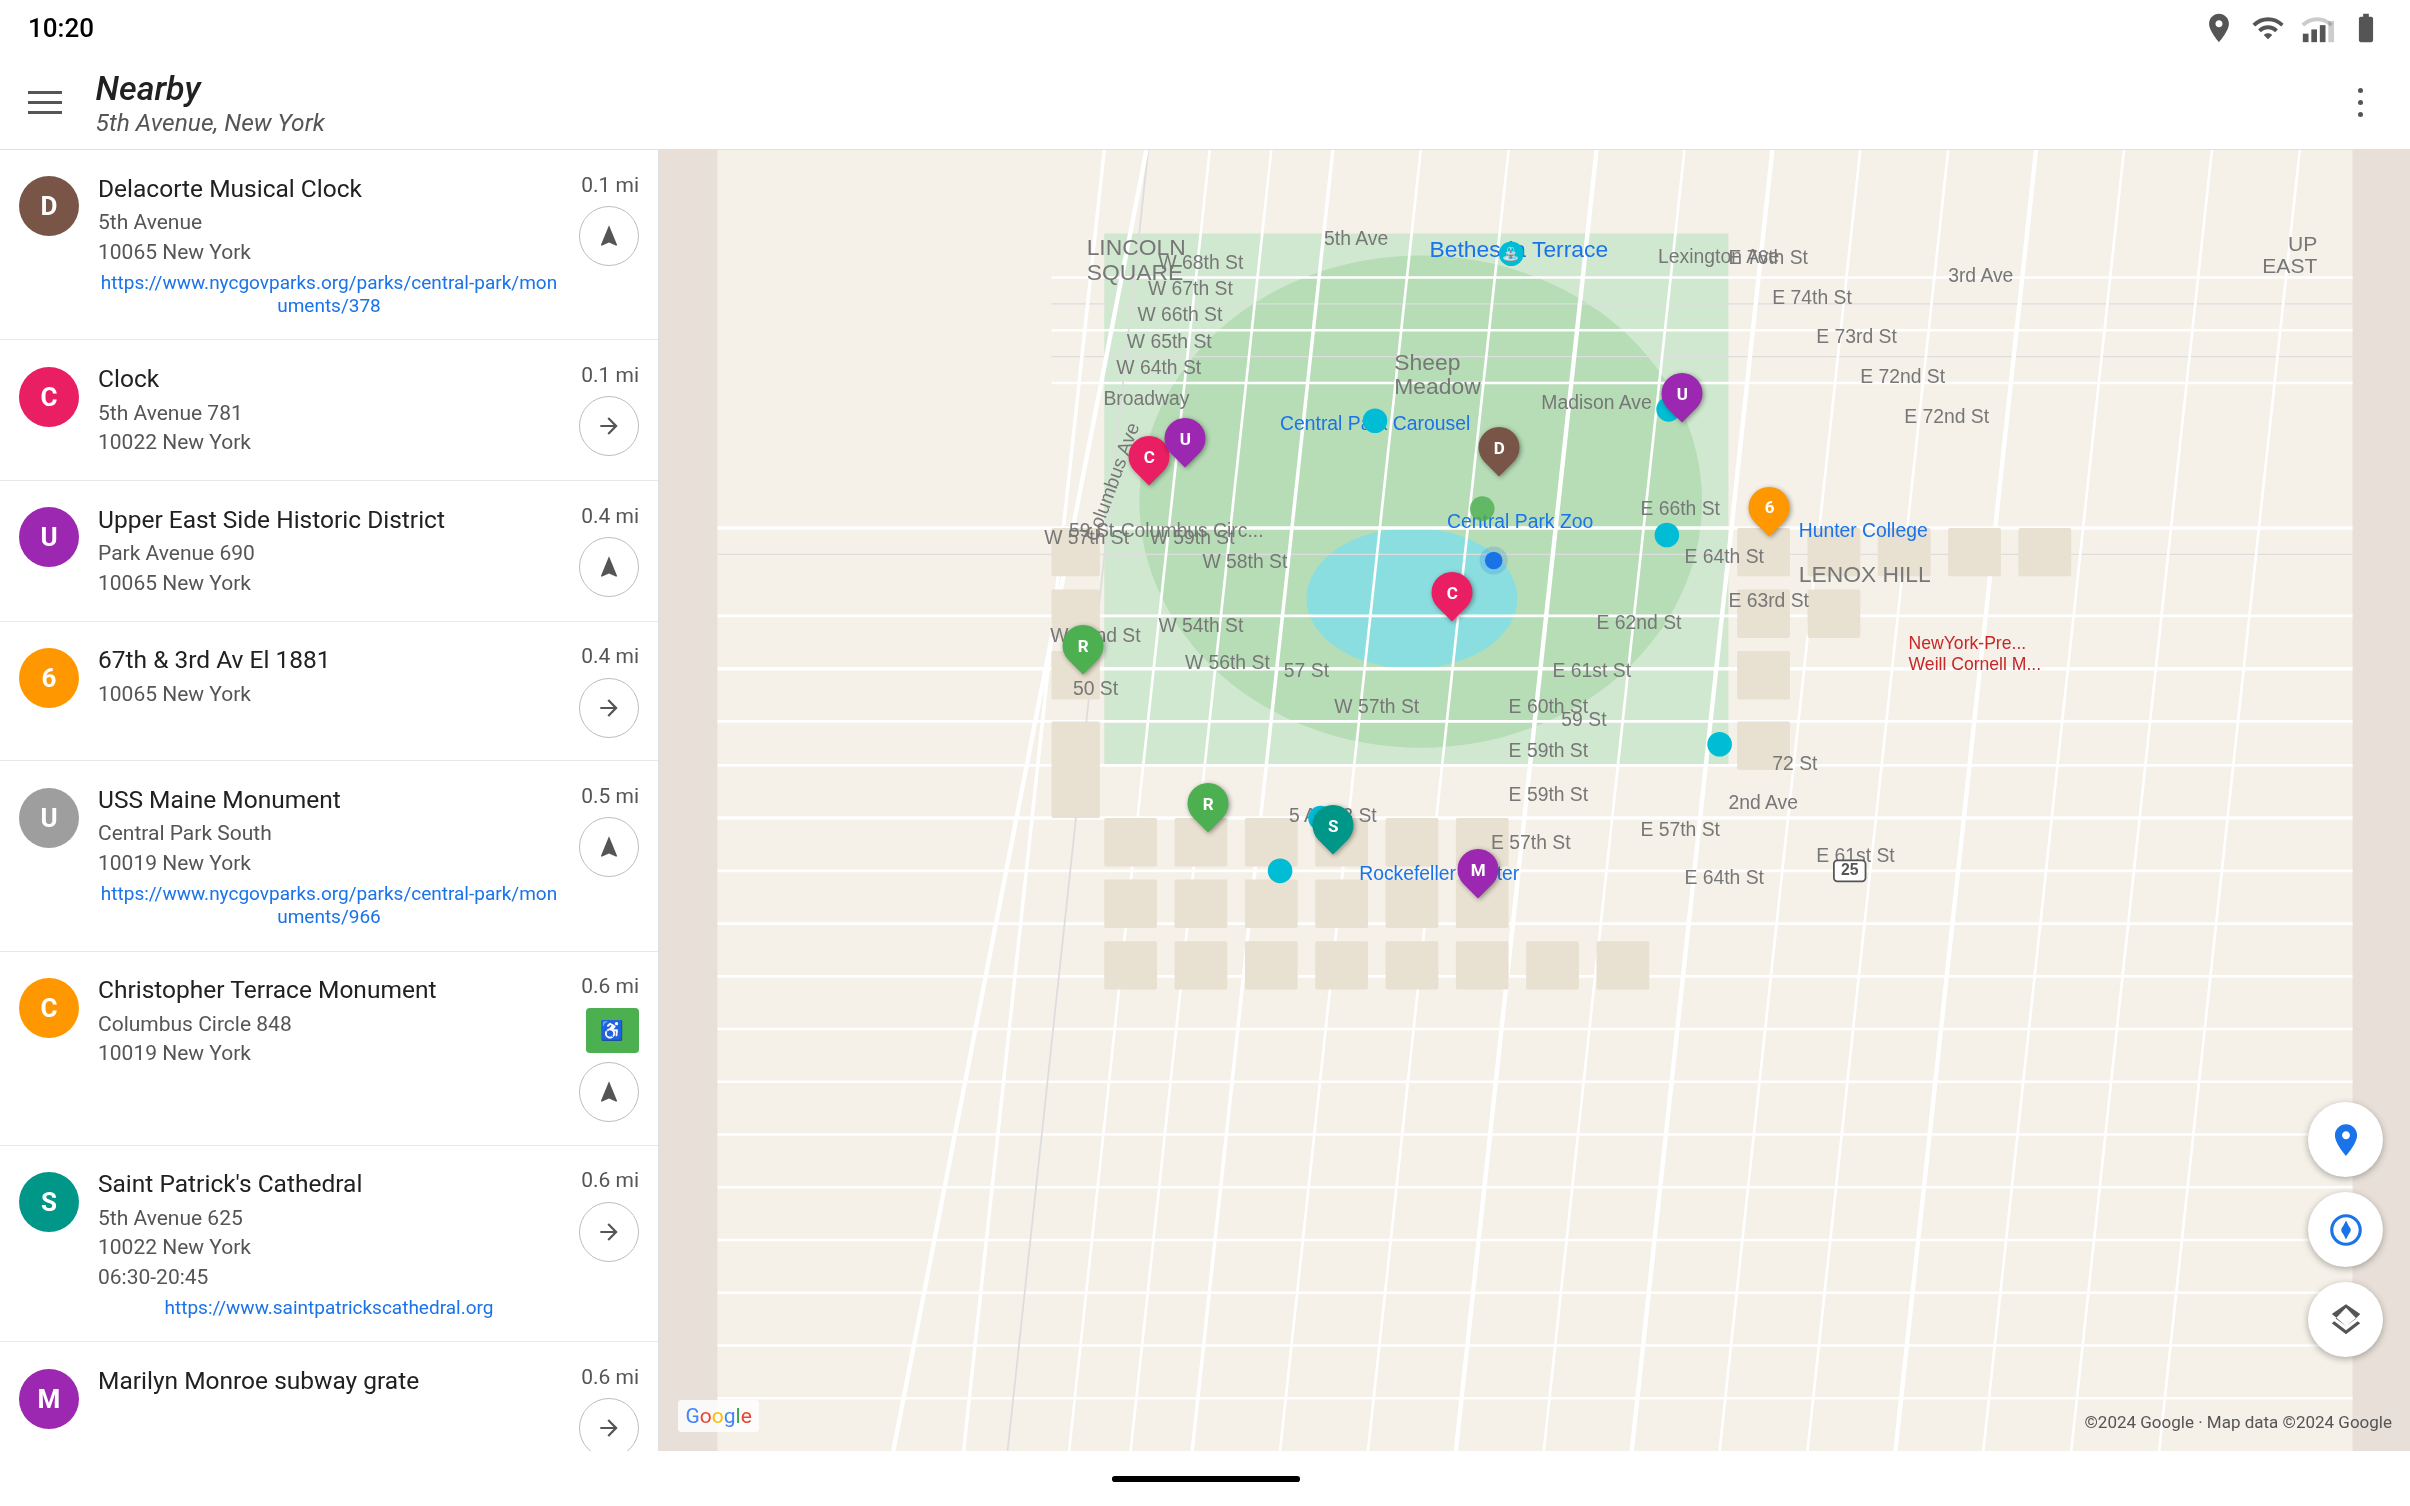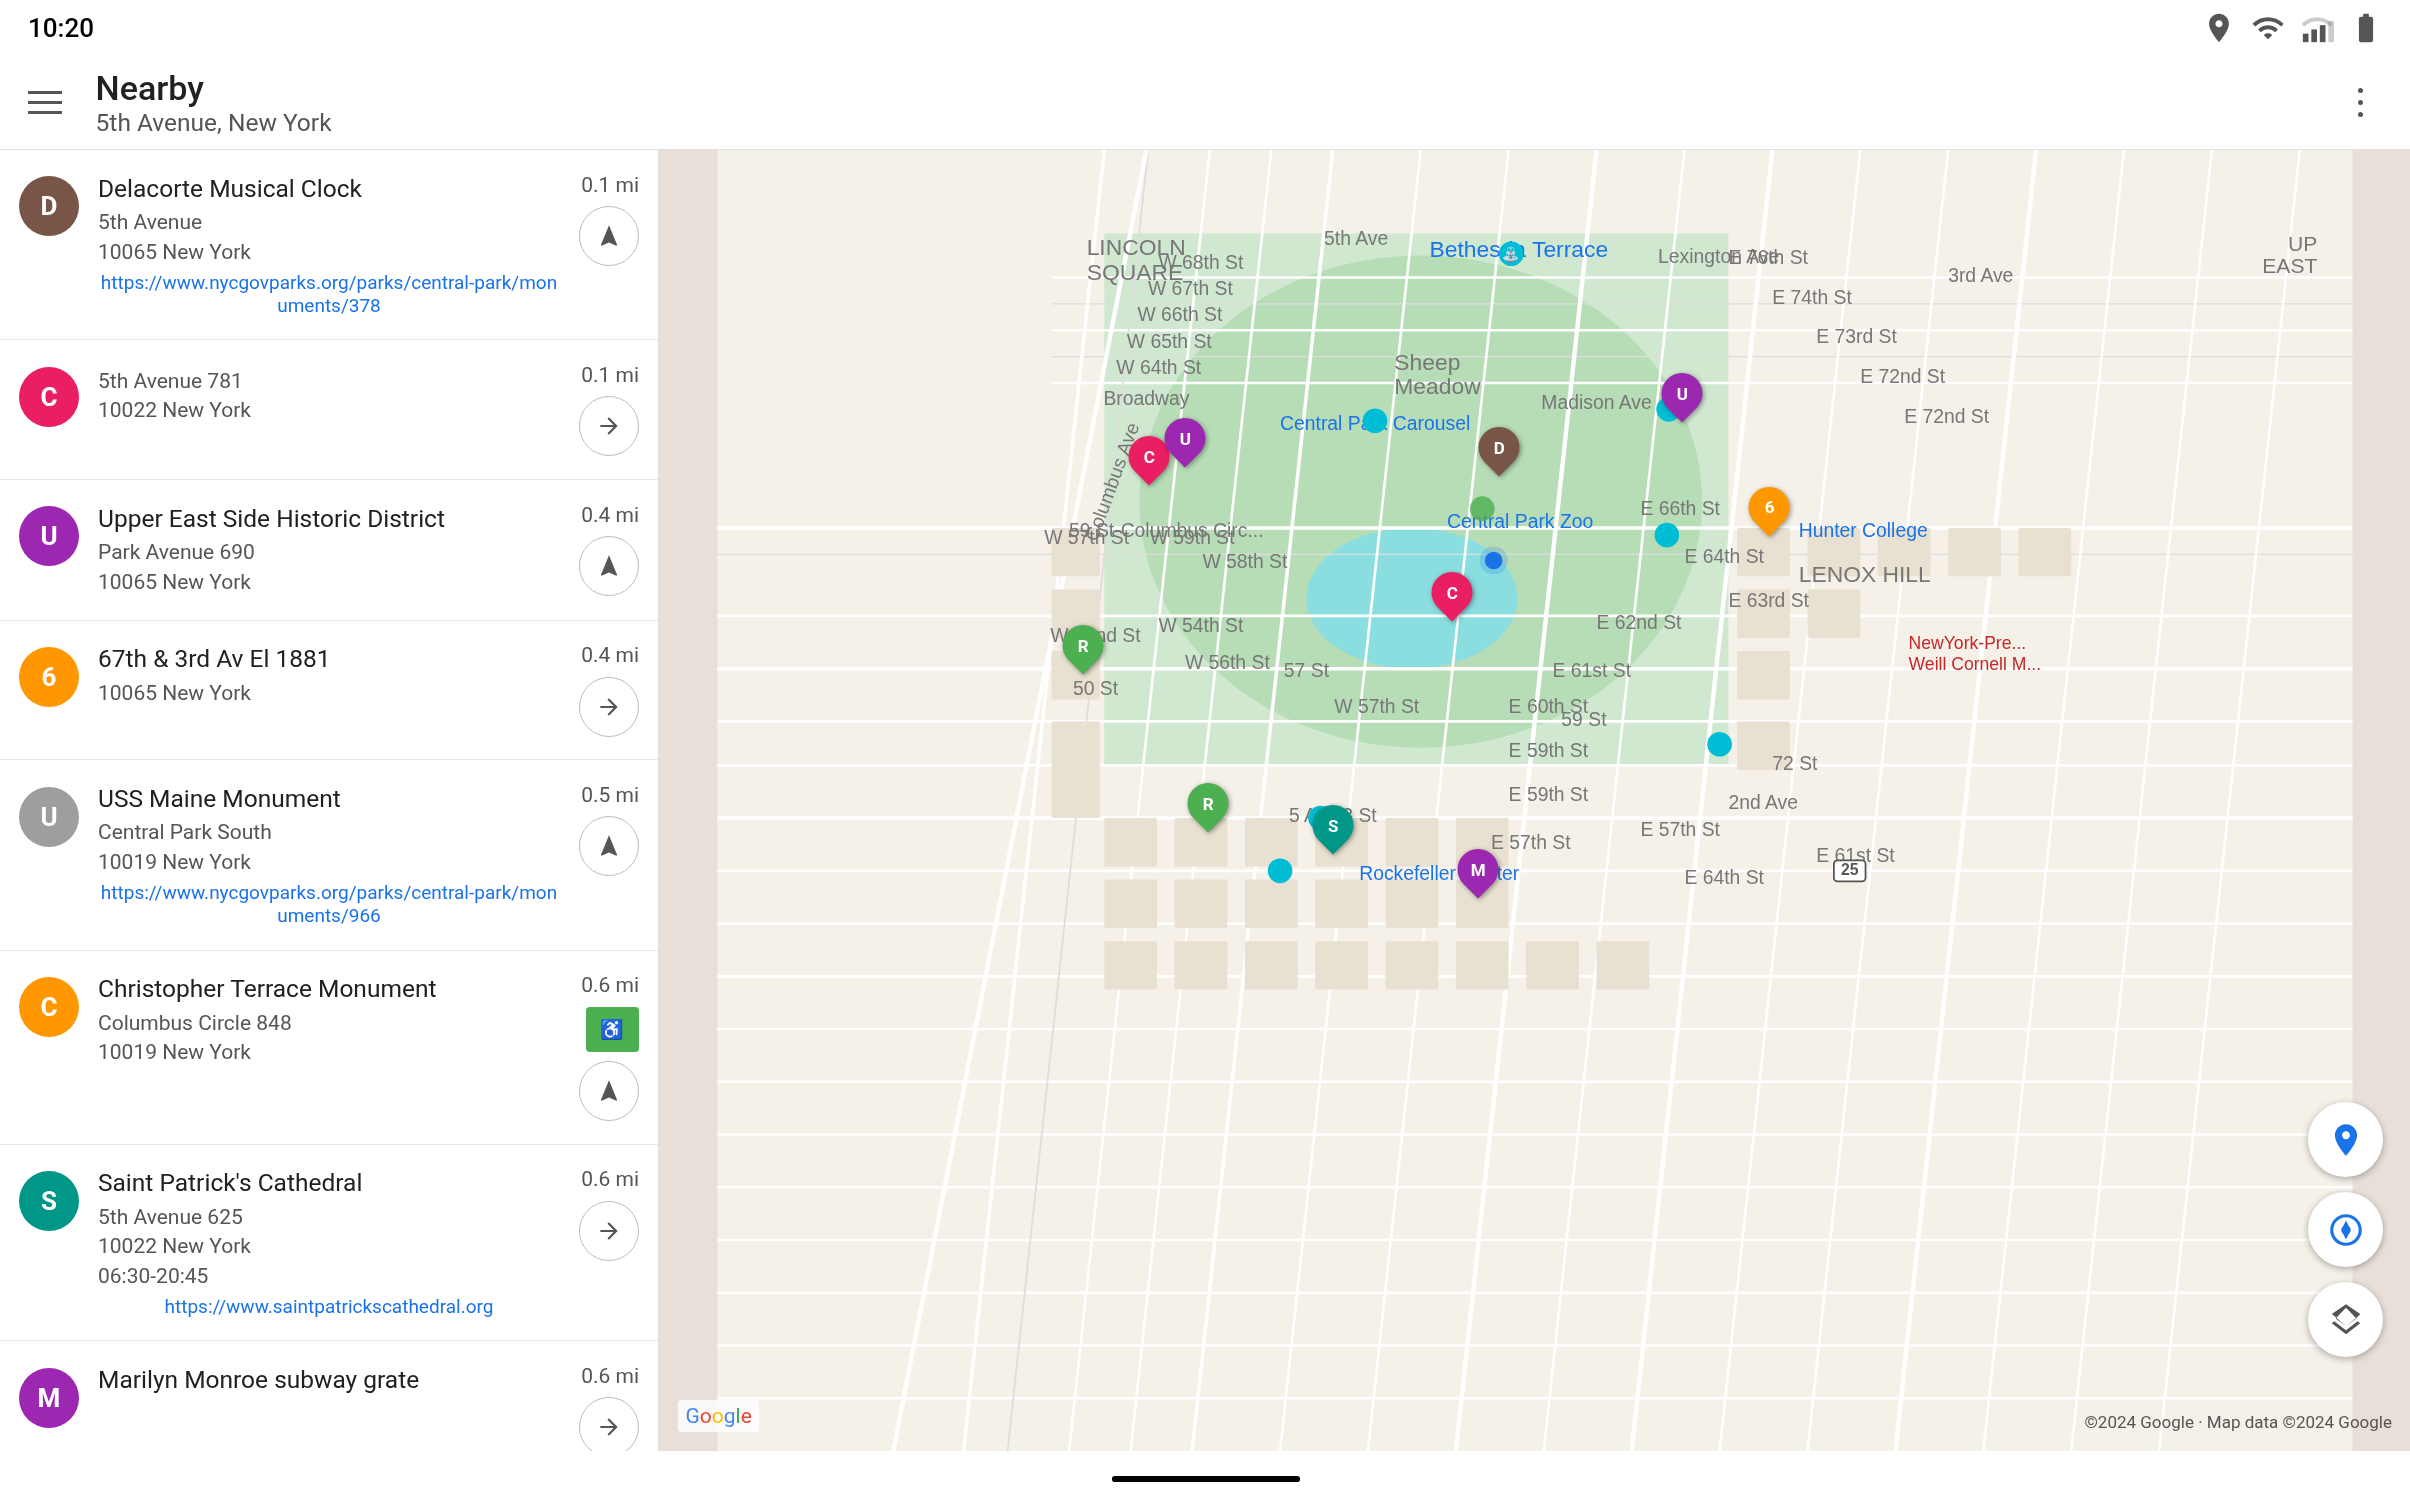--- a/index.html
+++ b/index.html
@@ -51,20 +51,21 @@
       cursor: pointer;
     }
     .hamburger-icon span {
       display: block;
       width: 34px;
       height: 2.8px;
       background: #555;
     }
     .app-title-block {
       flex: 1;
+      font-style: italic;
     }
     .app-title {
       font-size: 34px;
       font-weight: 500;
       color: #212121;
     }
     .app-subtitle {
       font-size: 24.5px;
       color: #555;
     }
@@ -325,20 +326,21 @@
       <div class="nav-button">
         <svg width="26" height="26" viewBox="0 0 24 24" fill="#555">
           <path d="M12 2L4.5 20.29l.71.71L12 18l6.79 3 .71-.71z"></path>
         </svg>
       </div>
     </div>
   </div>
         <div class="place-item">
     <div class="place-avatar" style="background:#E91E63">C</div>
     <div class="place-info">
+      <div class="place-name">Clock</div>
       <div class="place-address">5th Avenue 781<br>10022 New York</div>
 
     </div>
     <div class="place-right">
       <span class="place-distance">0.1 mi</span>
 
       <div class="nav-button">
         <svg width="26" height="26" viewBox="0 0 24 24" fill="#555">
           <path d="M12 4l-1.41 1.41L16.17 11H4v2h12.17l-5.58 5.59L12 20l8-8z"></path>
         </svg>

